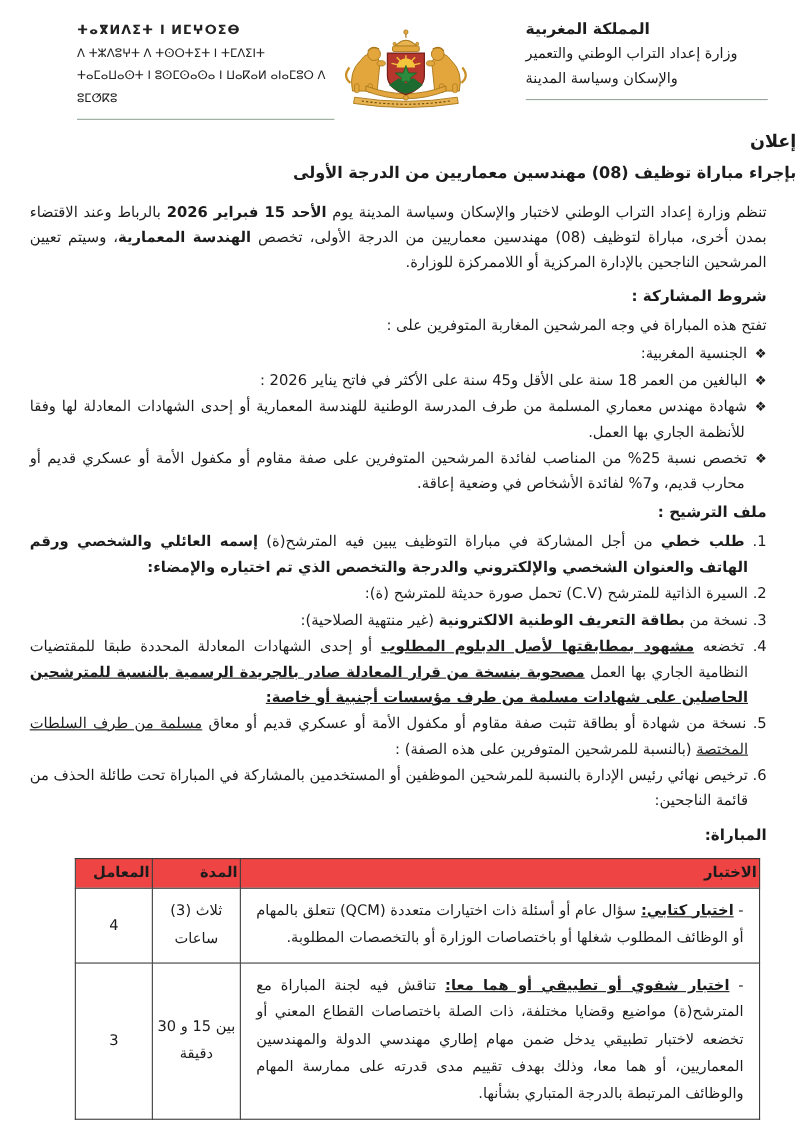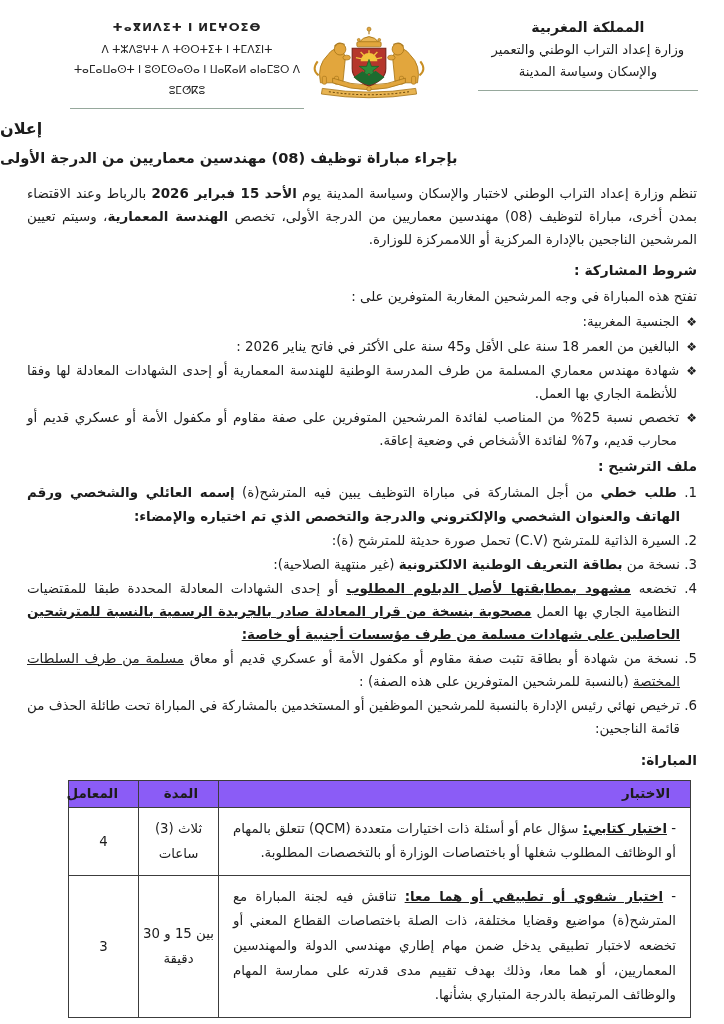--- a/index.html
+++ b/index.html
@@ -6,49 +6,49 @@
   .page{
     width:724px;height:1024px;margin:0 auto;background:#ffffff;
     font-family:"DejaVu Sans",sans-serif;color:#1c1c1c;direction:rtl;
     position:relative;overflow:hidden;box-sizing:border-box;
   }
   .b{font-weight:700;}
   .u{text-decoration:underline;}
 
   
   .header{display:flex;justify-content:space-between;align-items:flex-start;padding:16px 26px 0;}
-  .hdr-block{text-align:center;padding-bottom:7px;border-bottom:1px solid #96a89c;margin-left:44px;}
+  .hdr-block{text-align:left;padding-bottom:7px;border-bottom:1px solid #96a89c;margin-left:44px;}
   .hdr-arabic{width:224px;font-size:13.2px;line-height:1.65;}
   .hdr-arabic .l1{font-weight:700;font-size:14.2px;}
   .hdr-tifinagh{width:238px;font-size:10.6px;line-height:1.95;color:#222;}
   .hdr-tifinagh .l1{font-weight:700;font-size:11.6px;letter-spacing:1px;}
   .emblem-wrap{width:132px;display:flex;justify-content:center;margin-top:8px;}
 
   
-  .title-block{text-align:left;margin-top:10px;}
+  .title-block{text-align:right;margin-top:10px;margin-left:12px;}
   .title-main{font-weight:700;font-size:16px;}
   .title-sub{font-weight:700;font-size:14.6px;margin-top:11px;}
 
   
   .body-area{padding:16px 27px 0;font-size:13.4px;line-height:1.72;text-align:justify;}
   .intro-para{margin:0 0 8px;}
   .section-heading{font-weight:700;font-size:13.8px;margin:3px 0 3px;}
   .plain-line{margin:0 0 2px;}
 
   .bullet-item{padding-right:20px;text-indent:-20px;margin:1px 0;}
   .bullet-marker{display:inline-block;text-indent:0;margin-left:7px;font-size:12px;}
 
   .num-list{margin-top:2px;}
   .num-item{padding-right:17px;text-indent:-17px;margin:1px 0;}
   .num-item .num{font-weight:400;}
 
   
   .comp-table{border-collapse:collapse;table-layout:fixed;width:622px;margin:7px 6px 0 0;}
   .comp-table th,.comp-table td{border:1px solid #3c3c3c;}
-  .comp-table th{background:#8b5cf6;font-size:13.4px;font-weight:700;height:24px;padding:1px 20px;}
+  .comp-table th{background:#ef4444;font-size:13.4px;font-weight:700;height:24px;padding:1px 2px;}
   .test-cell{padding:9px 14px;text-align:justify;line-height:1.85;font-size:13.3px;vertical-align:middle;}
   .duration-cell,.coeff-cell{text-align:center;vertical-align:middle;font-size:13.3px;line-height:1.9;padding:4px;}
 
   
   .emblem-svg{display:block;}
 </style>
 </head>
 <body>
 
 <div class="page">

